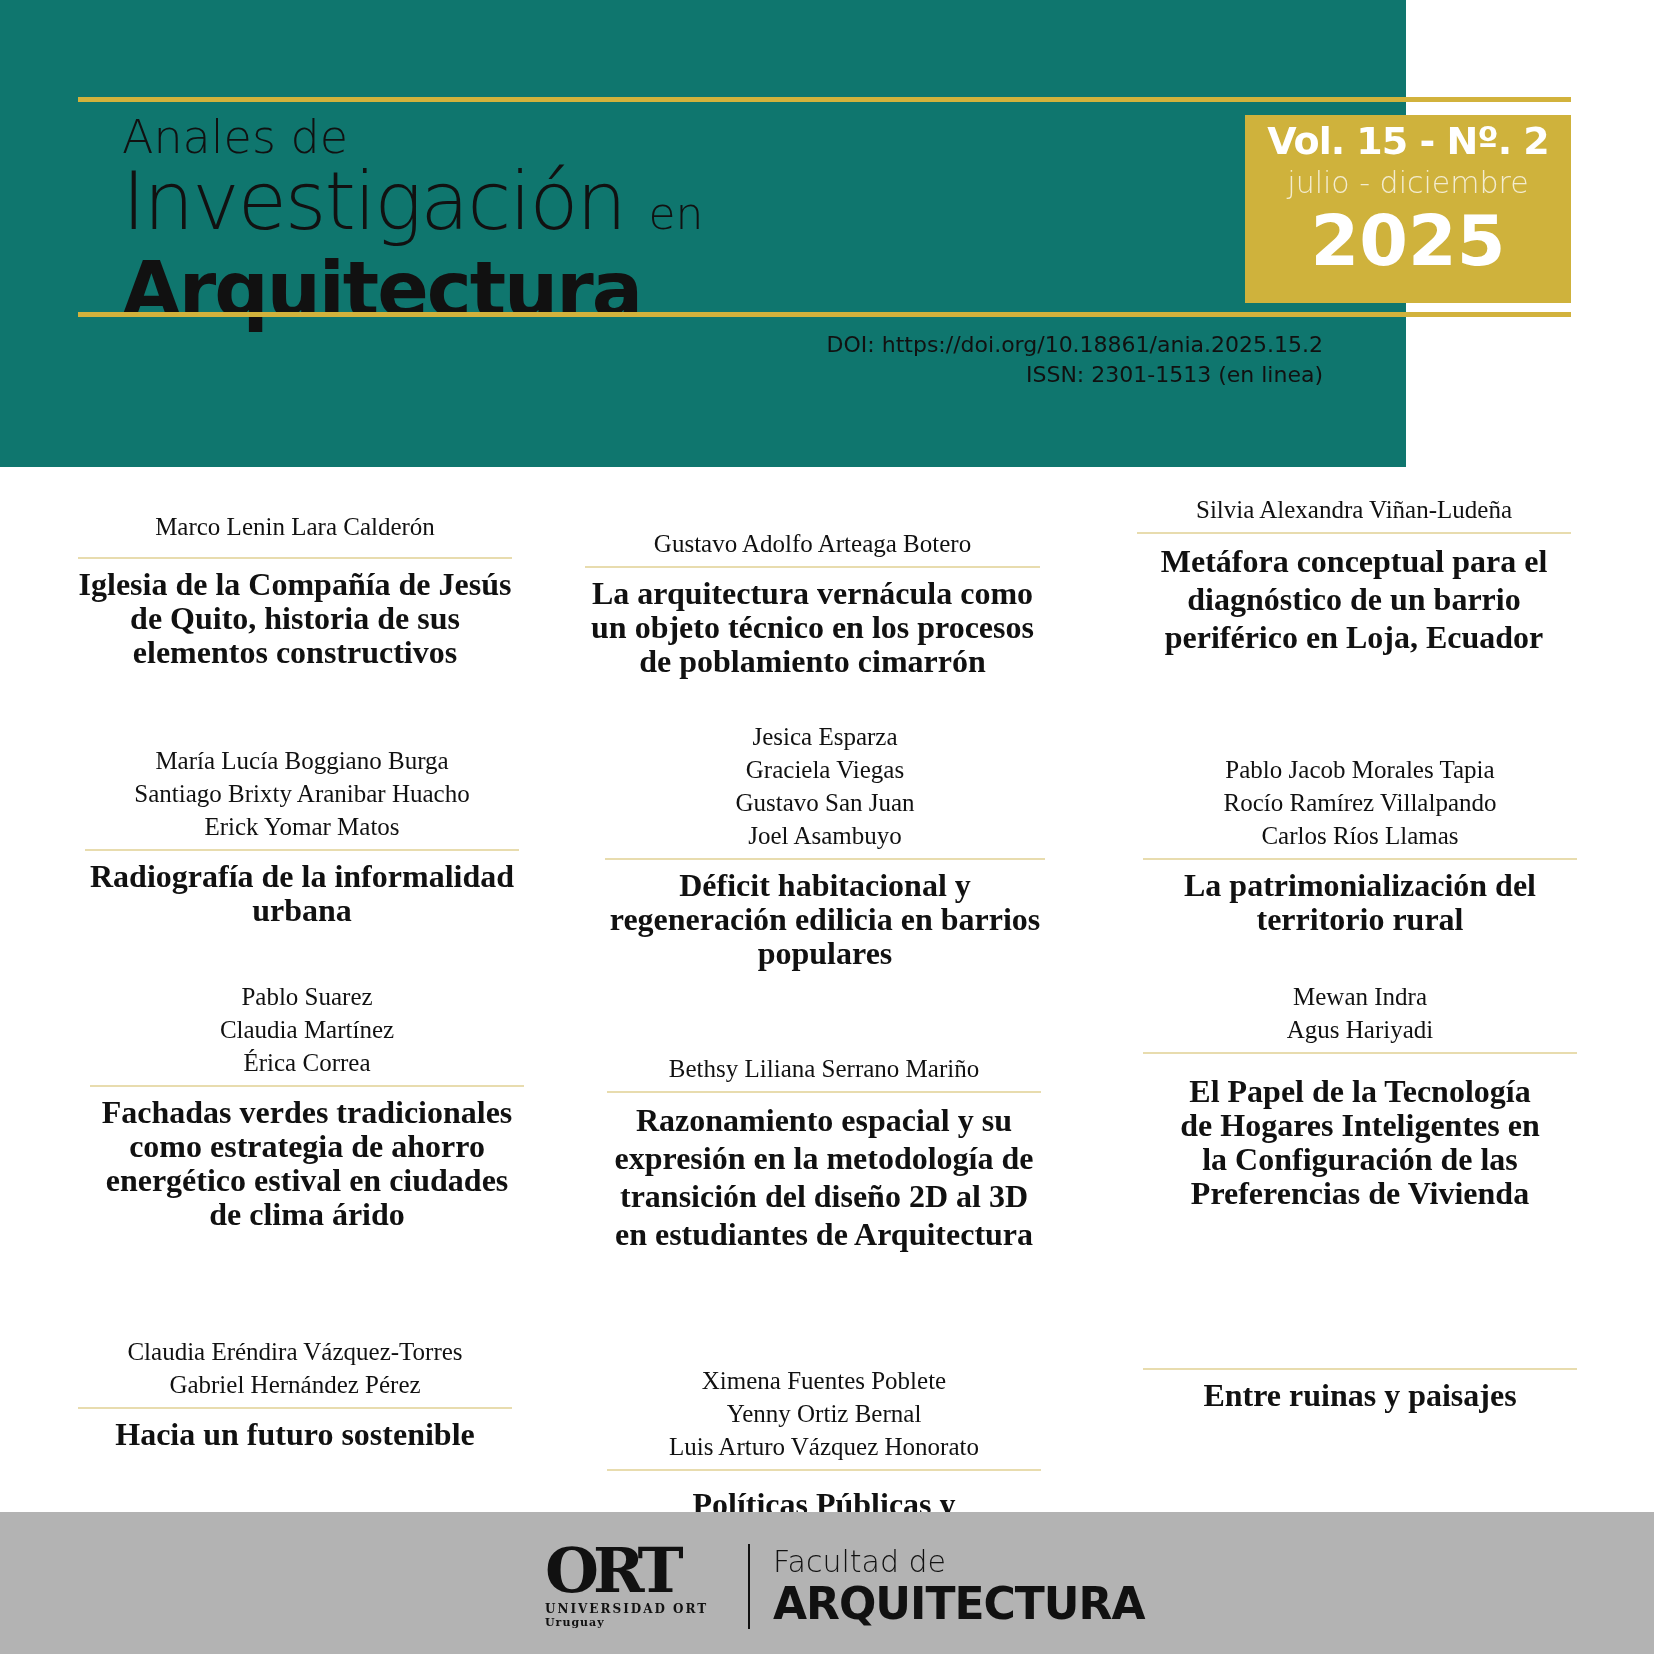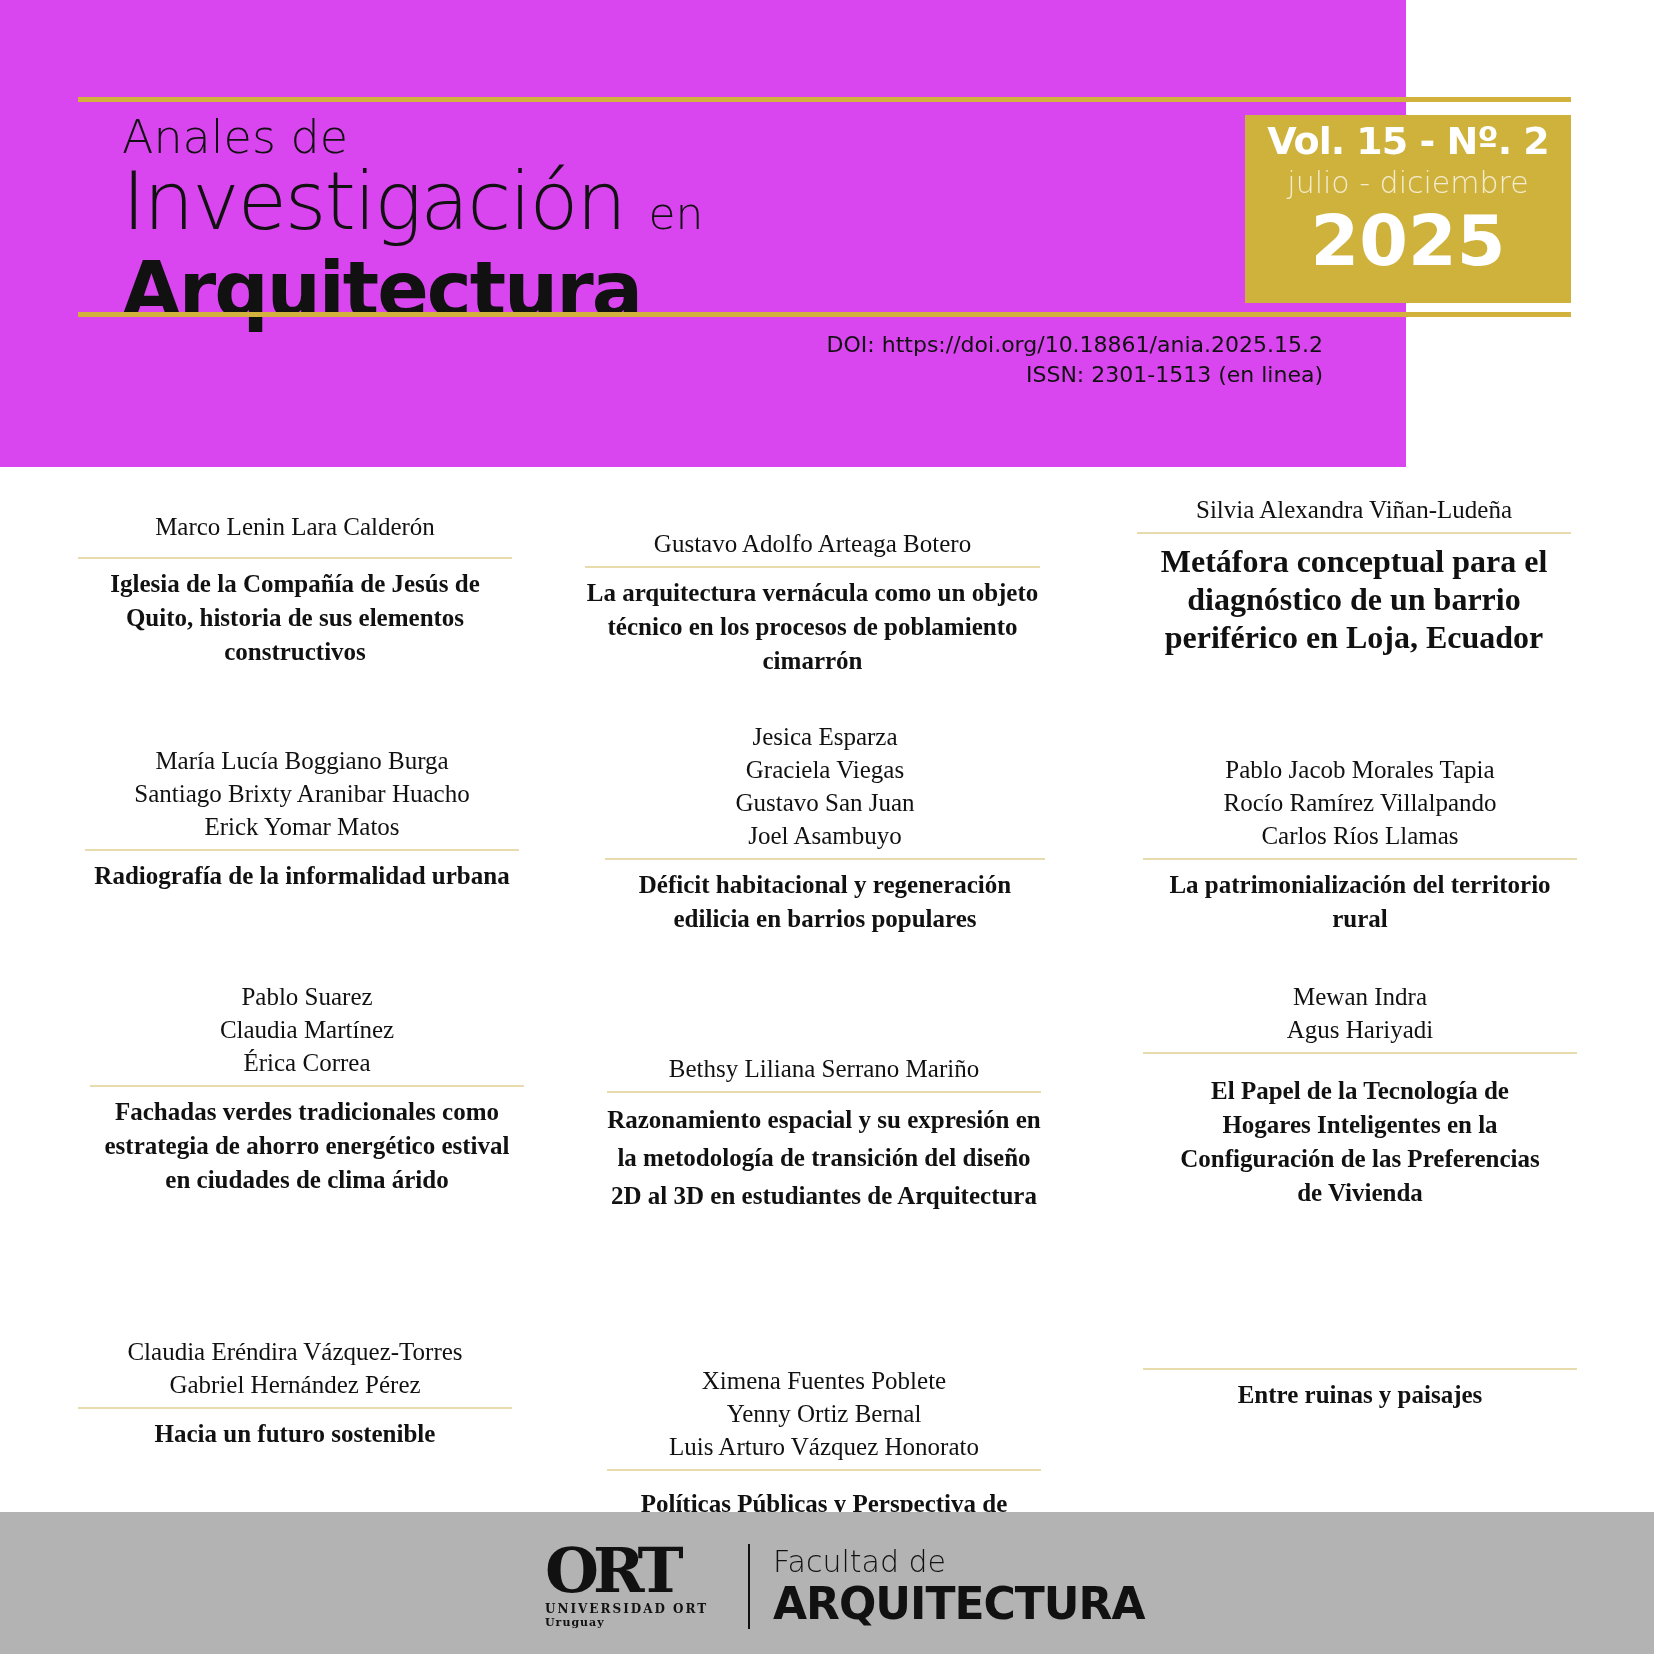--- a/index.html
+++ b/index.html
@@ -2,21 +2,21 @@
 <html><head>
 <meta charset="utf-8">
 <style>
   html, body { margin: 0; padding: 0; }
   body {
     width: 1654px; height: 1654px; position: relative; overflow: hidden;
     background: #ffffff; font-family: "Liberation Serif", serif; color: #111;
   }
   .header {
     position: absolute; left: 0; top: 0; width: 1406px; height: 467px;
-    background: #d946ef;
+    background: #0f766e;
   }
   .gold-rule {
     position: absolute; left: 78px; width: 1493px; height: 5px; background: #d2b23c;
   }
   .title-block { position: absolute; left: 122px; top: 112px; font-family: "DejaVu Sans", sans-serif; color: #111; }
   .t1 { font-size: 46px; line-height: 50px; font-weight: 300; letter-spacing: 0px; }
   .t2 { font-size: 80px; line-height: 76px; font-weight: 300; letter-spacing: -2px; margin-top: 2px; }
   .t2 .en { font-size: 44px; letter-spacing: 0; }
   .t3 { font-size: 76px; line-height: 76px; font-weight: 700; letter-spacing: -2px; }
   .issue-box {
@@ -26,21 +26,21 @@
   .issue-vol { font-size: 38px; font-weight: 700; margin-top: 4px; letter-spacing: -1px; }
   .issue-period { font-size: 30px; font-weight: 300; margin-top: 2px; color: #f3ecd0; }
   .issue-year { font-size: 70px; font-weight: 700; line-height: 74px; margin-top: 4px; }
   .meta {
     position: absolute; right: 83px; top: 330px; text-align: right;
     font-family: "DejaVu Sans", sans-serif; font-size: 22px; line-height: 30px; color: #111;
   }
   .col { position: absolute; text-align: center; }
   .authors { font-size: 25px; line-height: 33px; color: #111; }
   .divider { height: 2px; background: #e8dcae; margin: 6px auto 8px auto; }
-  .art-title { font-size: 25px; line-height: 34px; font-weight: 700; color: #111; }
+  .art-title { font-size: 32px; line-height: 34px; font-weight: 700; color: #111; }
   .footer {
     position: absolute; left: 0; top: 1512px; width: 1654px; height: 142px; background: #b3b3b3;
   }
   .ort-logo { position: absolute; left: 545px; top: 28px; width: 180px; height: 90px; }
   .ort-mark { font-family: "DejaVu Serif", serif; font-weight: 900; font-size: 62px; line-height: 62px; letter-spacing: -6px; color: #111; }
   .ort-sub { font-family: "DejaVu Serif", serif; font-weight: 700; font-size: 12px; letter-spacing: 2px; color: #111; line-height: 14px; }
   .footer-sep { position: absolute; left: 748px; top: 32px; width: 2px; height: 85px; background: #111; }
   .faculty { position: absolute; left: 773px; top: 32px; font-family: "DejaVu Sans", sans-serif; color: #111; }
   .fac1 { font-size: 30px; line-height: 36px; font-weight: 300; }
   .fac2 { font-size: 44px; line-height: 48px; font-weight: 700; letter-spacing: -1px; }

